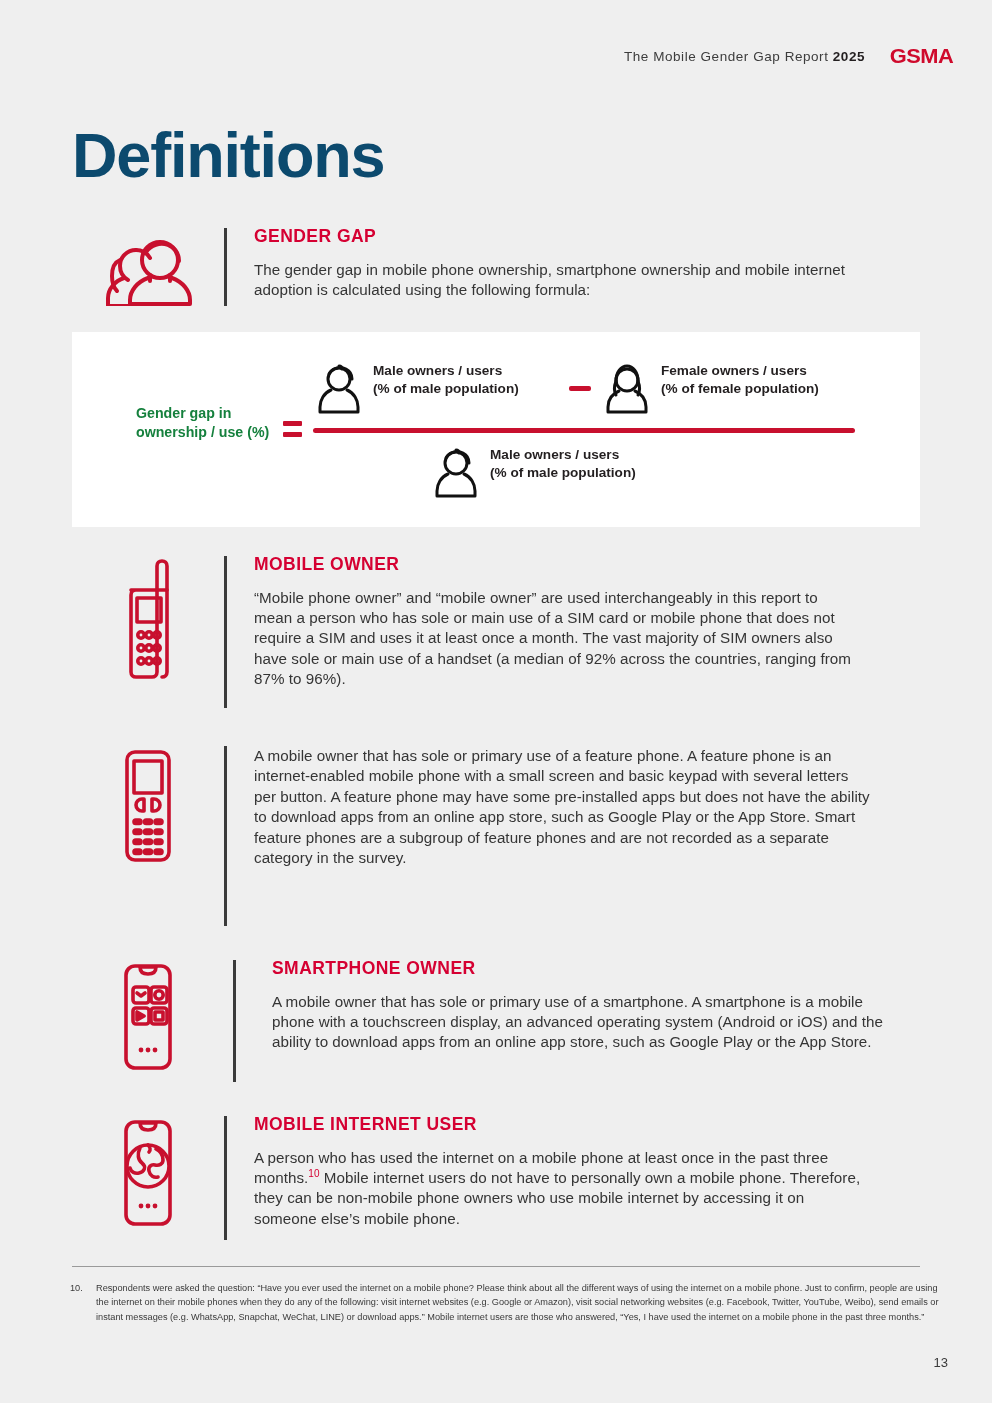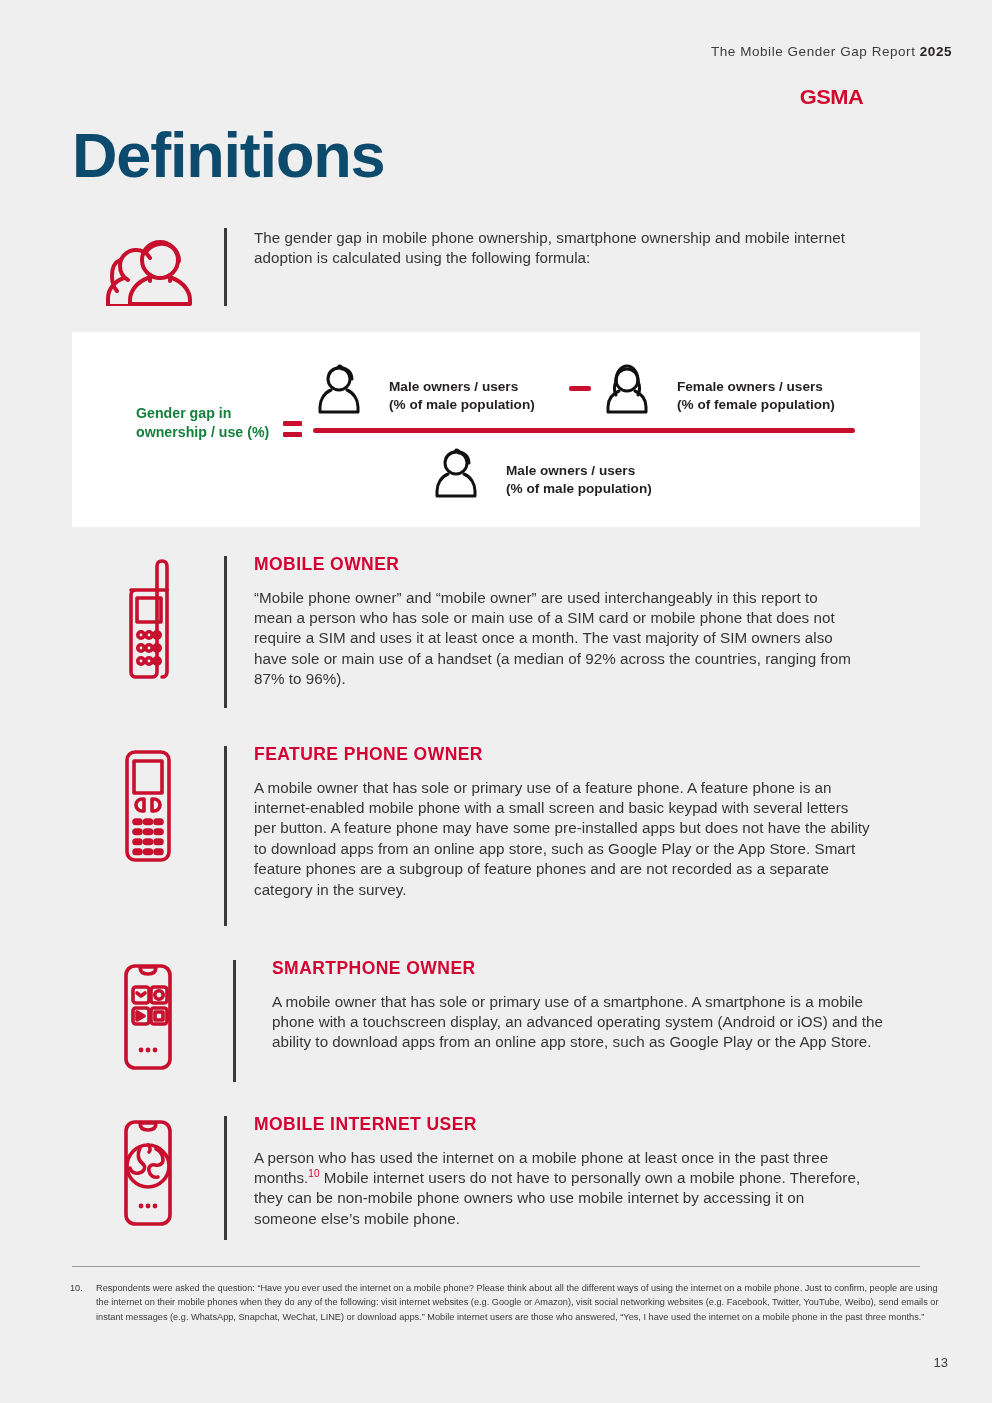--- a/index.html
+++ b/index.html
@@ -17,21 +17,20 @@
   }
 
   
   .page-header {
     position: absolute;
     top: 44px;
     right: 40px;
     display: flex;
     align-items: center;
     gap: 26px;
-    flex-direction: column;
   }
   .header-title {
     font-size: 13.5px;
     letter-spacing: 0.55px;
     color: #3c3c3c;
     white-space: nowrap;
   }
   .header-title b { font-weight: 700; color: #231f20; }
   .gsma-logo {
     font-size: 21px;
@@ -140,22 +139,22 @@
     top: 96px;
     width: 542px;
     height: 5px;
     background: #c8102e;
     border-radius: 3px;
   }
 
   .f-term {
     position: absolute;
     display: flex;
-    align-items: flex-end;
-    gap: 28px;
+    align-items: flex-start;
+    gap: 12px;
   }
   .f-term-text {
     font-size: 13.6px;
     font-weight: 700;
     line-height: 18px;
     color: #231f20;
     white-space: nowrap;
   }
   .f-minus {
     position: absolute;
@@ -228,20 +227,21 @@
         <circle cx="62" cy="30" r="18"></circle>
         <path d="M48 22c5-7 14-10 22-7 7 3 11 9 11 16"></path>
         <path d="M50 48c-11 4-18 13-18 22v4h60v-4c0-9-7-18-18-22"></path>
         <path d="M52 45v6"></path>
         <path d="M72 45v6"></path>
       </svg>
     </span>
   </div>
   <div class="divider"></div>
   <div class="text-col">
+    <h2 class="sec-heading">GENDER GAP</h2>
     <p class="sec-body" style="max-width:600px;">The gender gap in mobile phone ownership, smartphone ownership and mobile internet adoption is calculated using the following formula:</p>
   </div>
 </div>
 
 <div class="formula-box">
   <div class="formula-inner">
 
     <div class="f-label">Gender gap in ownership / use (%)</div>
 
     <div class="f-equals">
@@ -347,21 +347,20 @@
         <rect x="27.5" y="92" width="7" height="3.4" rx="1.7"></rect>
         <rect x="38" y="92" width="7" height="3.4" rx="1.7"></rect>
         <rect x="17" y="102" width="7" height="3.4" rx="1.7"></rect>
         <rect x="27.5" y="102" width="7" height="3.4" rx="1.7"></rect>
         <rect x="38" y="102" width="7" height="3.4" rx="1.7"></rect>
       </svg>
     </span>
   </div>
   <div class="divider"></div>
   <div class="text-col">
-    <h2 class="sec-heading">FEATURE PHONE OWNER</h2>
     <p class="sec-body" style="max-width:618px;">A mobile owner that has sole or primary use of a feature phone. A feature phone is an internet-enabled mobile phone with a small screen and basic keypad with several letters per button. A feature phone may have some pre-installed apps but does not have the ability to download apps from an online app store, such as Google Play or the App Store. Smart feature phones are a subgroup of feature phones and are not recorded as a separate category in the survey.</p>
   </div>
 </div>
 
 <div class="section" style="left:72px; top:960px; width:848px; height:122px;gap:9px;">
   <div class="icon-col">
     <span>
       <svg width="60" height="110" viewBox="0 0 60 110" fill="none" stroke="#c8102e" stroke-width="3.6" stroke-linecap="round" stroke-linejoin="round">
         <rect x="8" y="4" width="44" height="102" rx="9"></rect>
         <path d="M22 5h16c0 4-2 7-8 7s-8-3-8-7z"></path>

